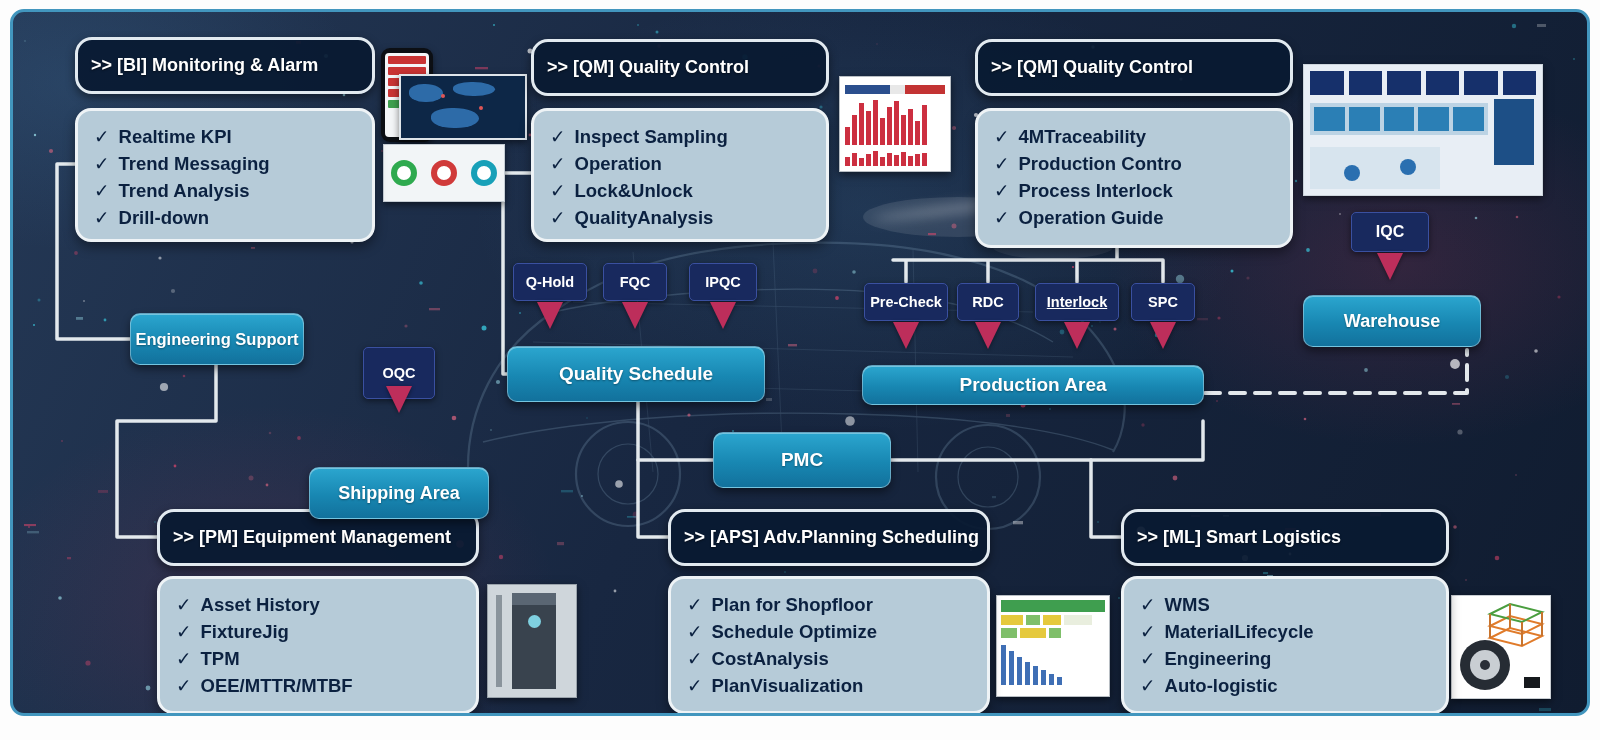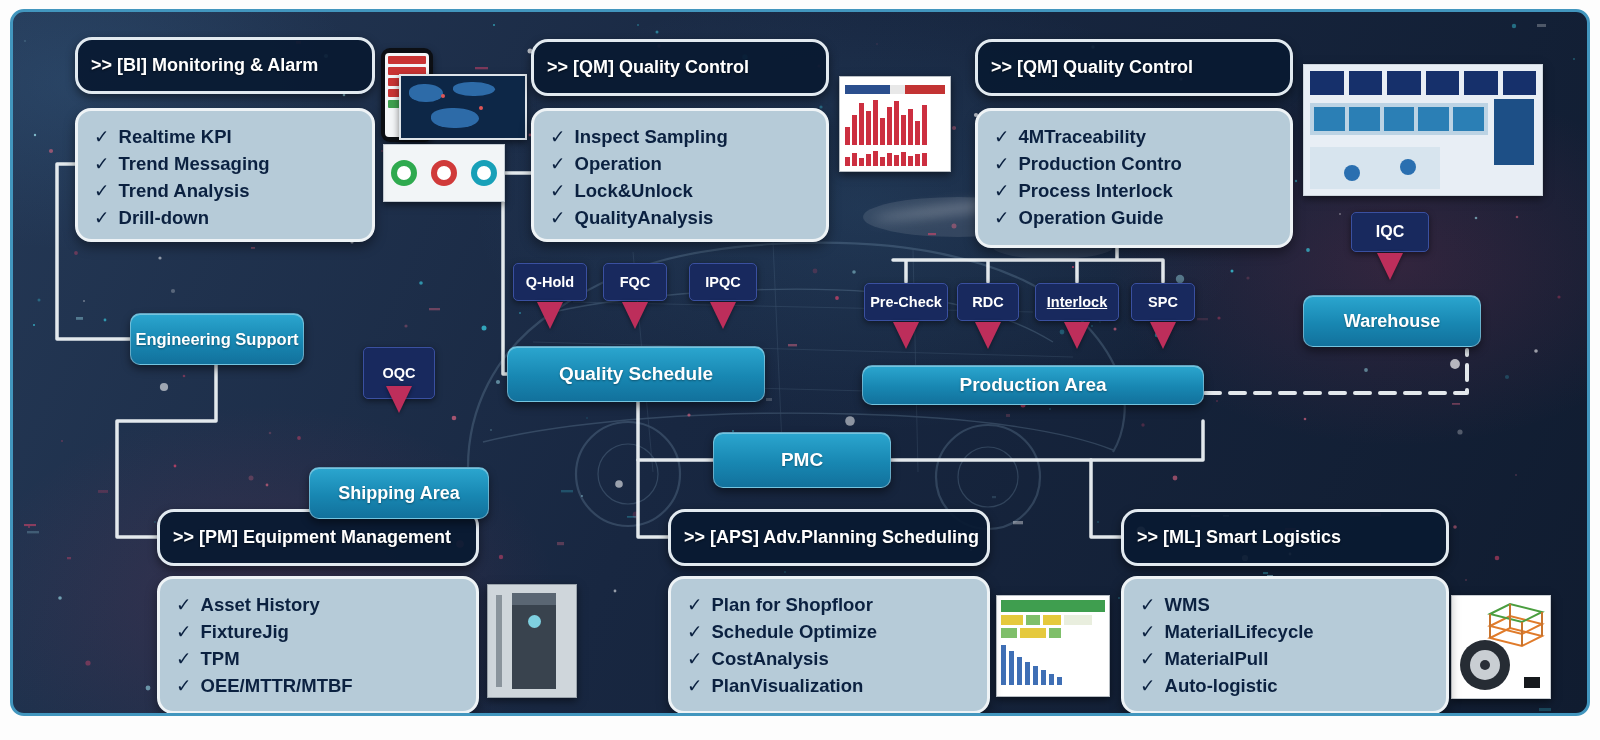--- a/index.html
+++ b/index.html
@@ -474,21 +474,21 @@
         <div class="feat-row">
           <span>✓</span>
           <span>WMS</span>
         </div>
         <div class="feat-row">
           <span>✓</span>
           <span>MaterialLifecycle</span>
         </div>
         <div class="feat-row">
           <span>✓</span>
-          <span>MaterialPull</span>
+          <span>Engineering</span>
         </div>
         <div class="feat-row">
           <span>✓</span>
           <span>Auto-logistic</span>
         </div>
       </div>
 
     <div class="node sm" style="left:117px;top:301px;width:174px;height:52px;">Engineering Support</div>
     <div class="node" style="left:494px;top:334px;width:258px;height:56px;">Quality Schedule</div>
     <div class="node md" style="left:296px;top:419px;width:180px;height:52px;margin-top:36px;">Shipping Area</div>

